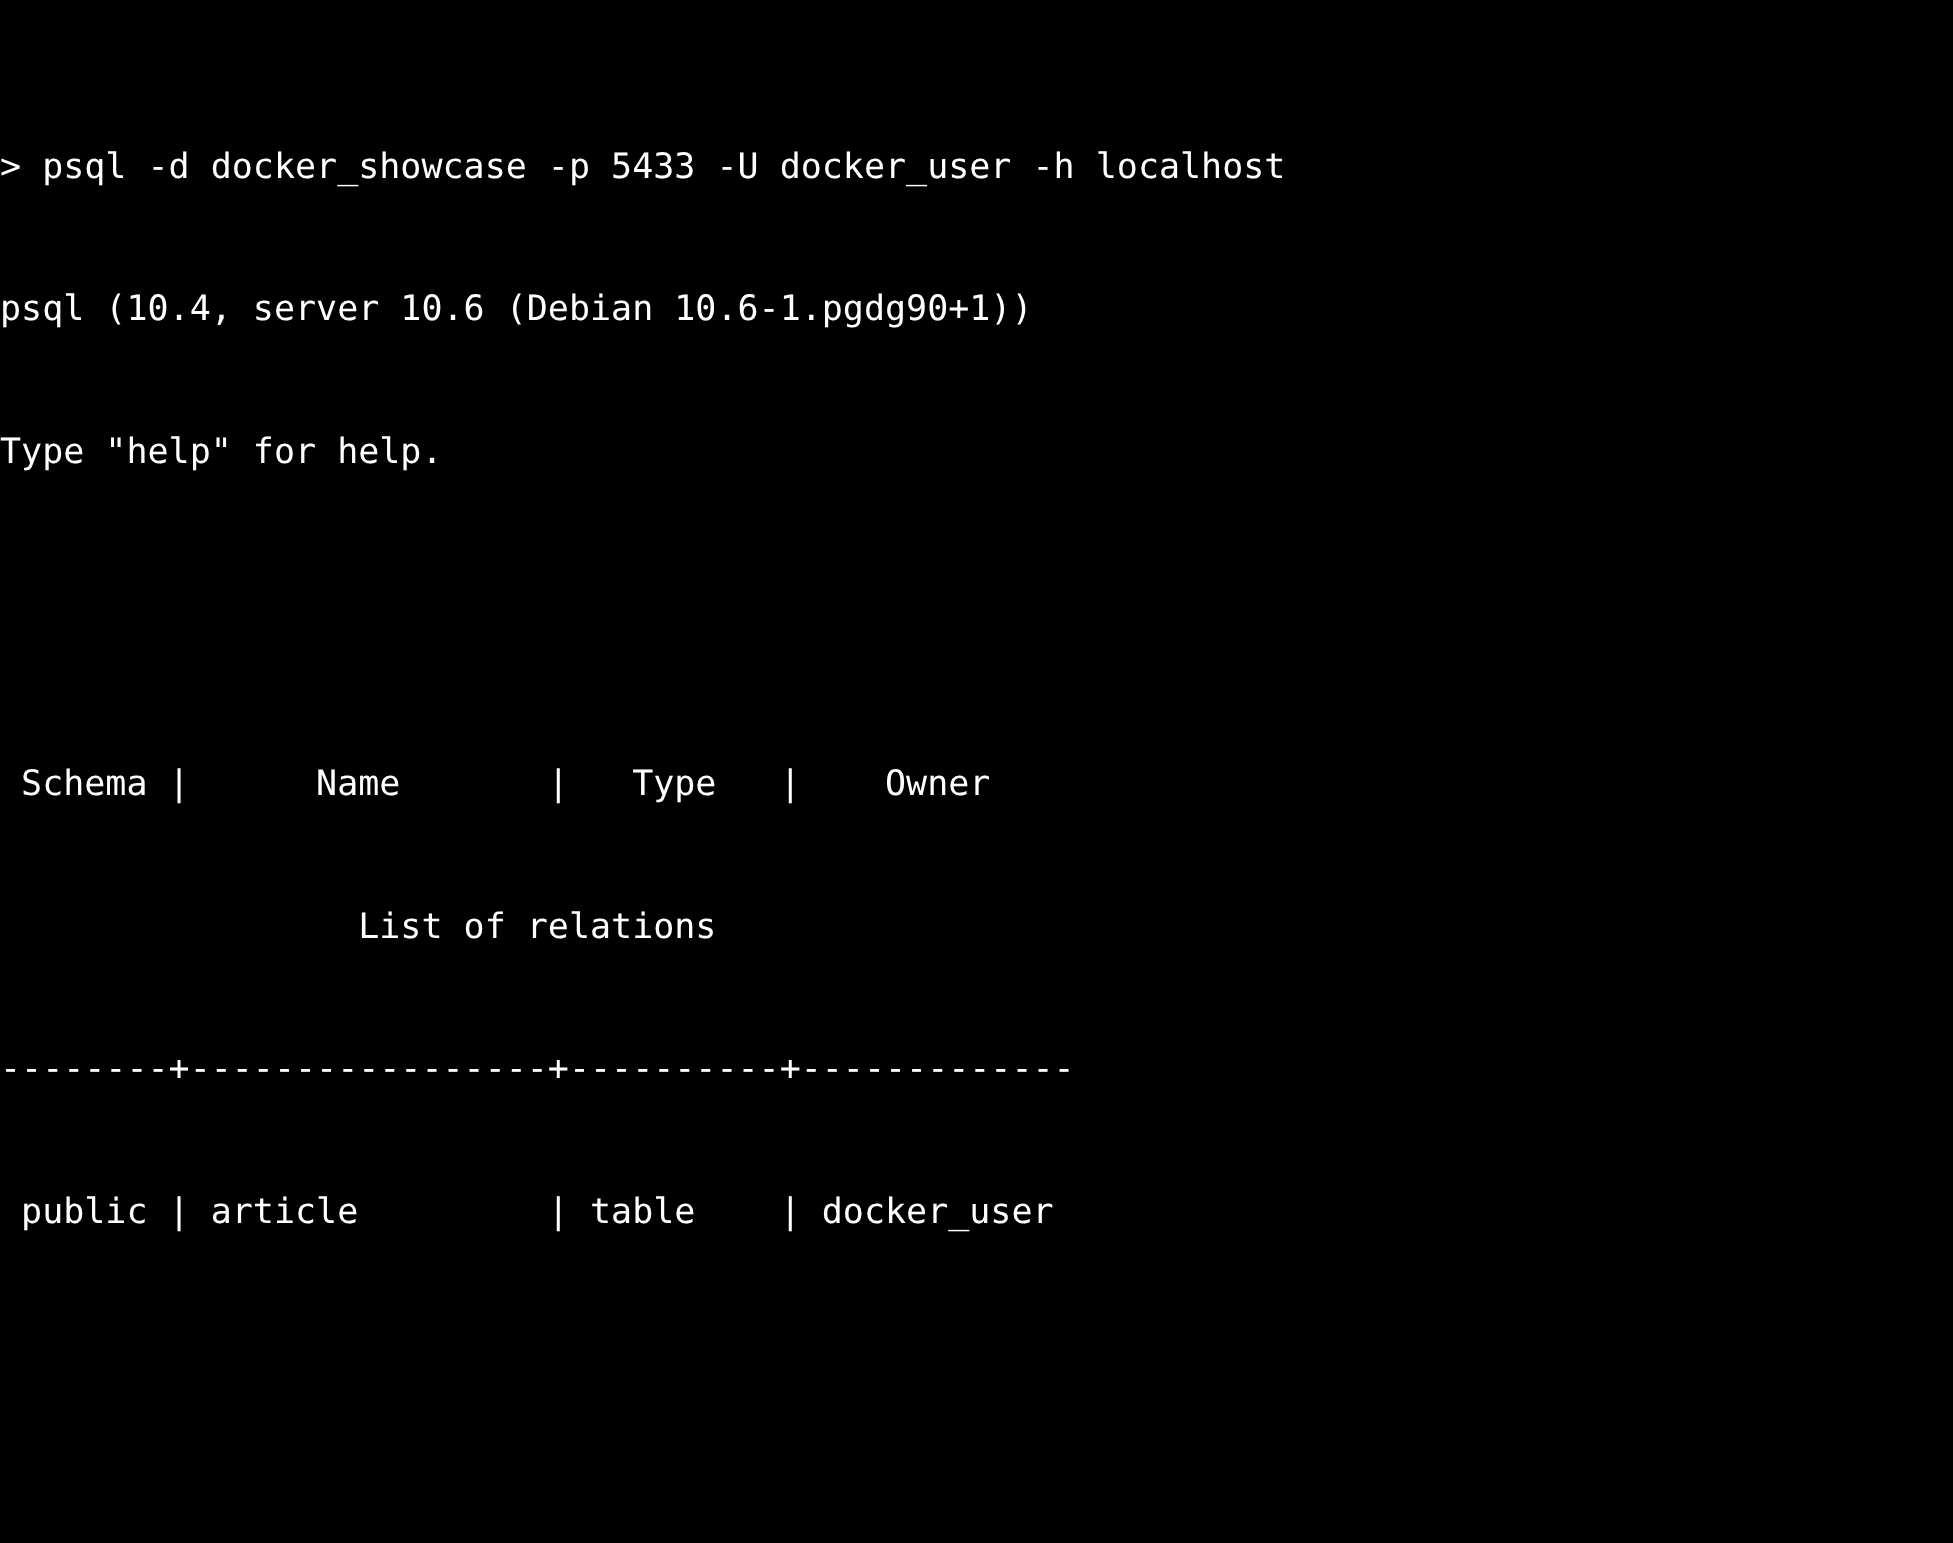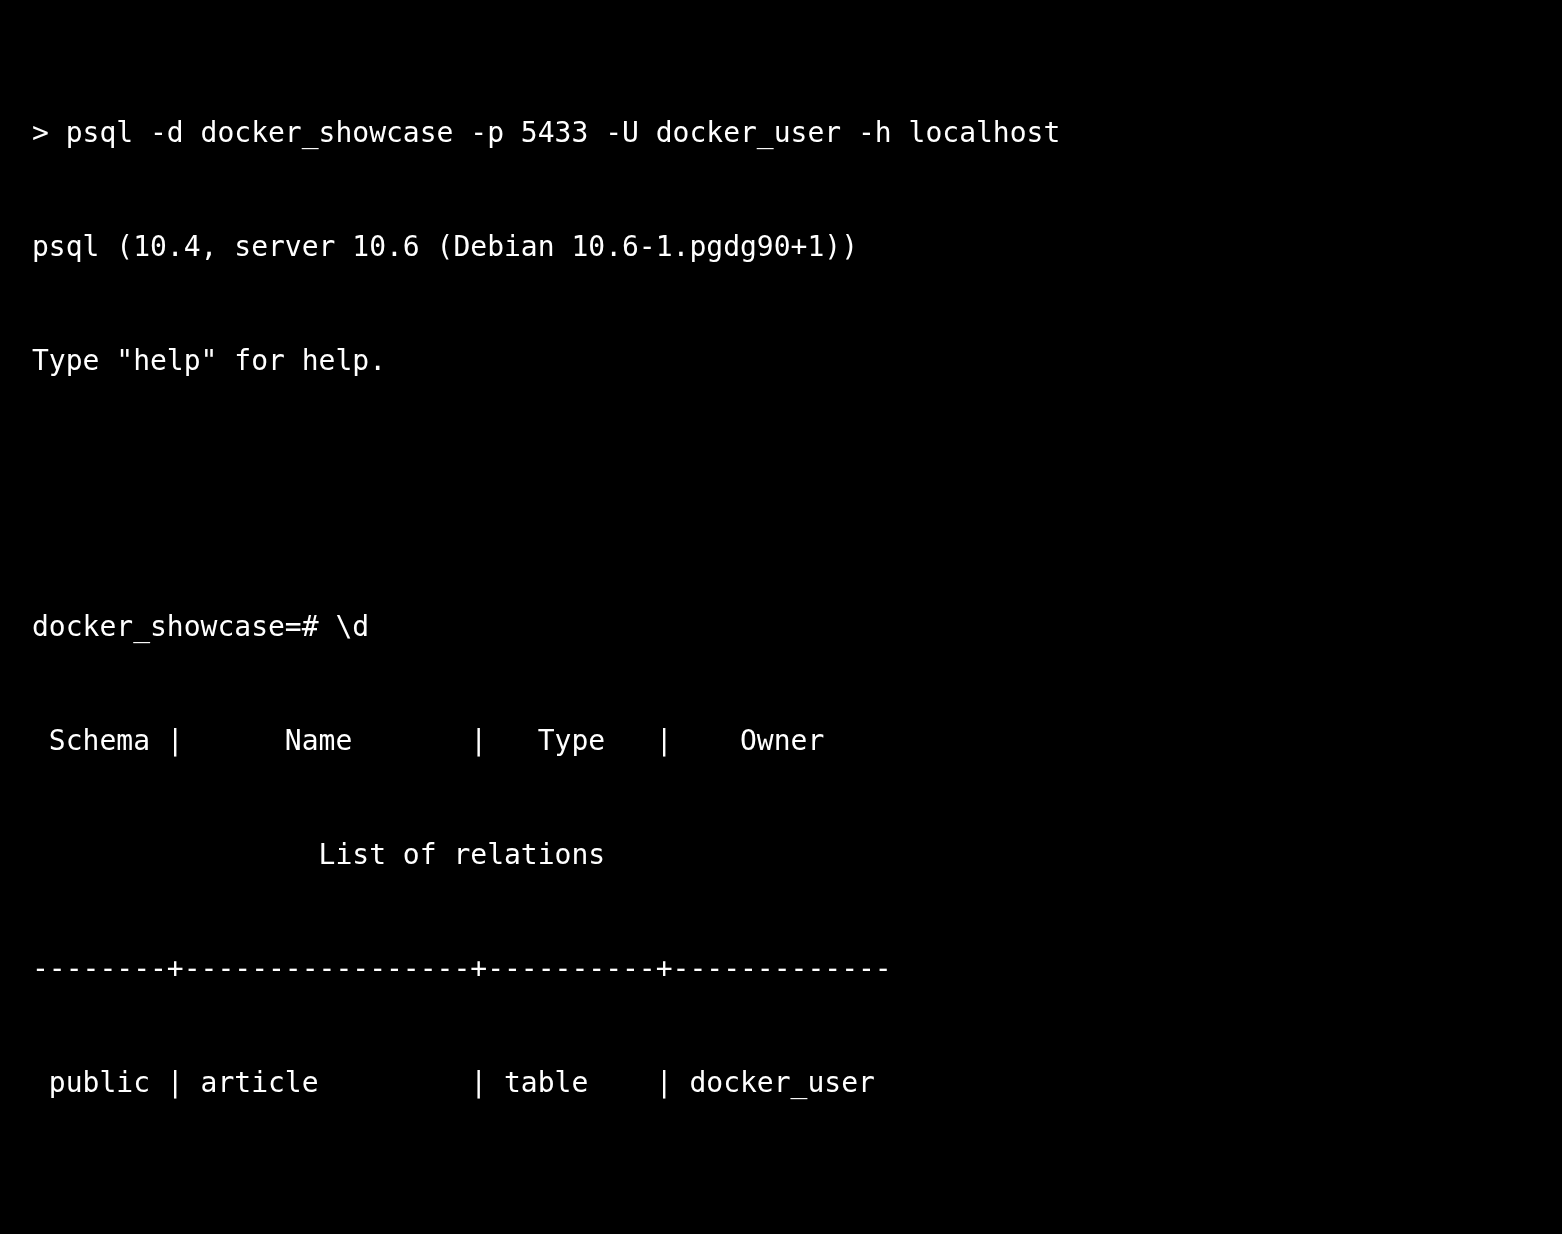--- a/index.html
+++ b/index.html
@@ -26,37 +26,35 @@
     box-sizing: border-box;
     white-space: pre;
     overflow: hidden;
     -webkit-font-smoothing: antialiased;
   }
   .line {
     display: block;
     height: 38px;
     white-space: pre;
     font-family: "DejaVu Sans Mono", monospace;
-    padding-left: 32px;
   }
   .line.blank {
     height: 38px;
   }
 </style>
 </head>
 <body style="background: rgb(0, 0, 0);">
 
 <div id="terminal" style="background: rgb(0, 0, 0); color: rgb(255, 255, 255);">
 
   <span class="line">&gt; psql -d docker_showcase -p 5433 -U docker_user -h localhost</span>
   <span class="line">psql (10.4, server 10.6 (Debian 10.6-1.pgdg90+1))</span>
   <span class="line">Type "help" for help.</span>
   <span class="line blank"> </span>
 
-  <span class="line">docker_showcase=# \d</span>
   <span class="line"> Schema |      Name       |   Type   |    Owner    </span>
   <span class="line">                 List of relations</span>
   <span class="line">--------+-----------------+----------+-------------</span>
   <span class="line"> public | article         | table    | docker_user</span>
   
   
   
   
   
 

